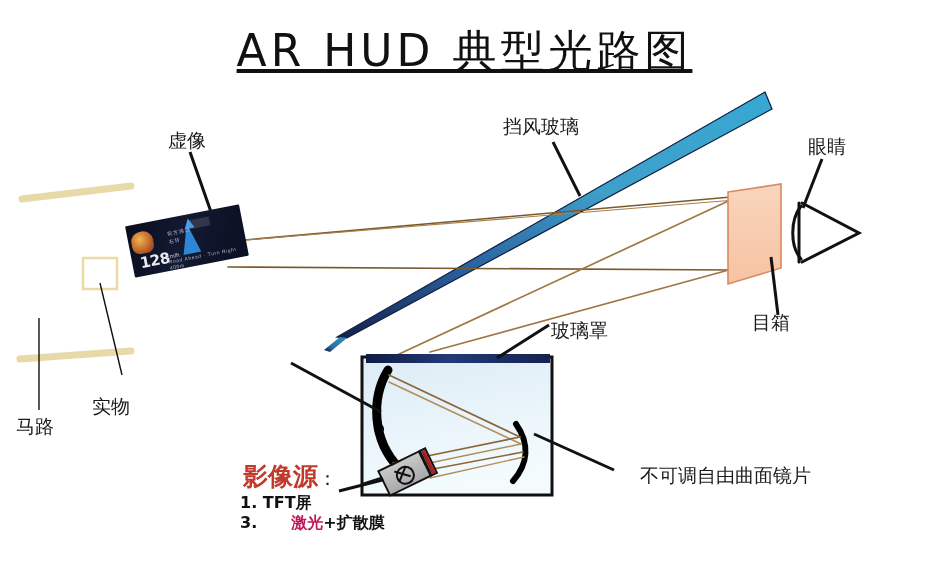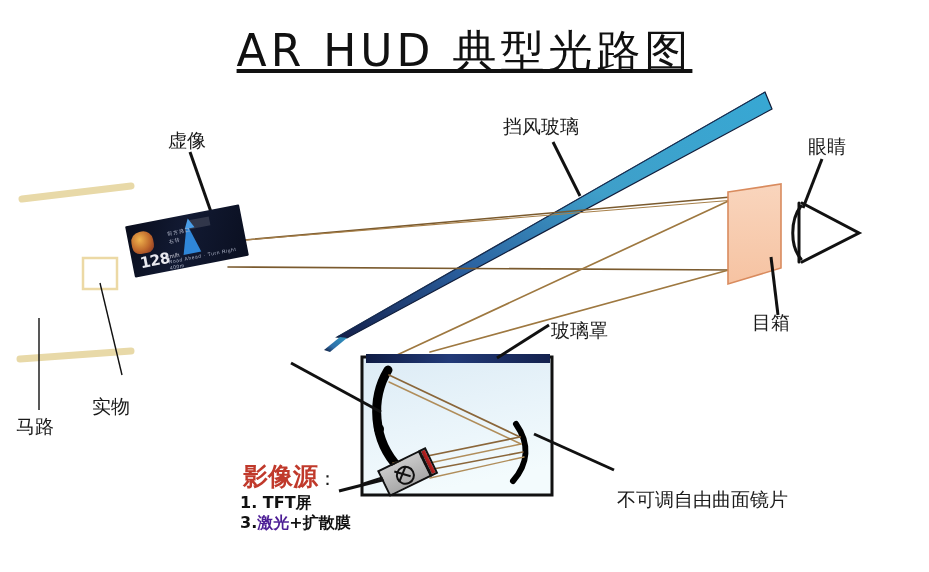--- a/index.html
+++ b/index.html
@@ -11,32 +11,32 @@
        font-family:"DejaVu Sans","Liberation Sans",sans-serif;}
   #title{position:absolute;left:0;top:22px;width:929px;text-align:center;
          font-size:44px;letter-spacing:4px;color:#111;
          font-family:"DejaVu Sans","Liberation Sans",sans-serif;text-decoration:underline;}
   .l-virtual{left:168px;top:128px;font-size:19px;}
   .l-wind{left:503px;top:114px;font-size:19px;text-align:right;}
   .l-eye{left:808px;top:134px;font-size:19px;}
   .l-eyebox{left:752px;top:310px;font-size:19px;}
   .l-glass{left:551px;top:318px;font-size:19px;}
   .l-adjm{left:148px;top:352px;font-size:19px;}
-  .l-fixm{left:617px;top:463px;font-size:19px;margin-top:24px;}
+  .l-fixm{left:640px;top:463px;font-size:19px;}
   .l-road{left:16px;top:414px;font-size:19px;}
   .l-obj{left:92px;top:378px;font-size:19px;margin-top:16px;}
   #src-title{position:absolute;left:243px;top:440px;font-size:25px;
              color:#c0392b;font-weight:bold;
              font-family:"DejaVu Sans","Liberation Sans",sans-serif;margin-top:20px;}
   #src-colon{color:#1a1a1a;font-weight:normal;font-size:19px;}
   #src-list{position:absolute;left:240px;top:493px;font-size:16px;
             line-height:20px;color:#111;font-weight:bold;
             font-family:"DejaVu Sans","Liberation Sans",sans-serif;}
   #src-list div{white-space:nowrap;}
-  .hl{color:#4c1d95;}
+  .hl{color:#be185d;margin-left:34px;}
   #vimage{position:absolute;left:129px;top:215px;width:116px;height:52px;
           transform:rotate(-11deg);transform-origin:50% 50%;
           background:linear-gradient(115deg,#090d1c 0%,#121a33 45%,#0a0f20 100%);
           overflow:hidden;border-radius:1px;}
   #vi-arrow{position:absolute;left:52px;top:9px;width:0;height:0;
             border-left:9px solid transparent;border-right:9px solid transparent;
             border-bottom:30px solid #2f86d8;}
   #vi-arrow2{position:absolute;left:58px;top:4px;width:0;height:0;
             border-left:5px solid transparent;border-right:5px solid transparent;
             border-bottom:10px solid #4a9ee8;}

